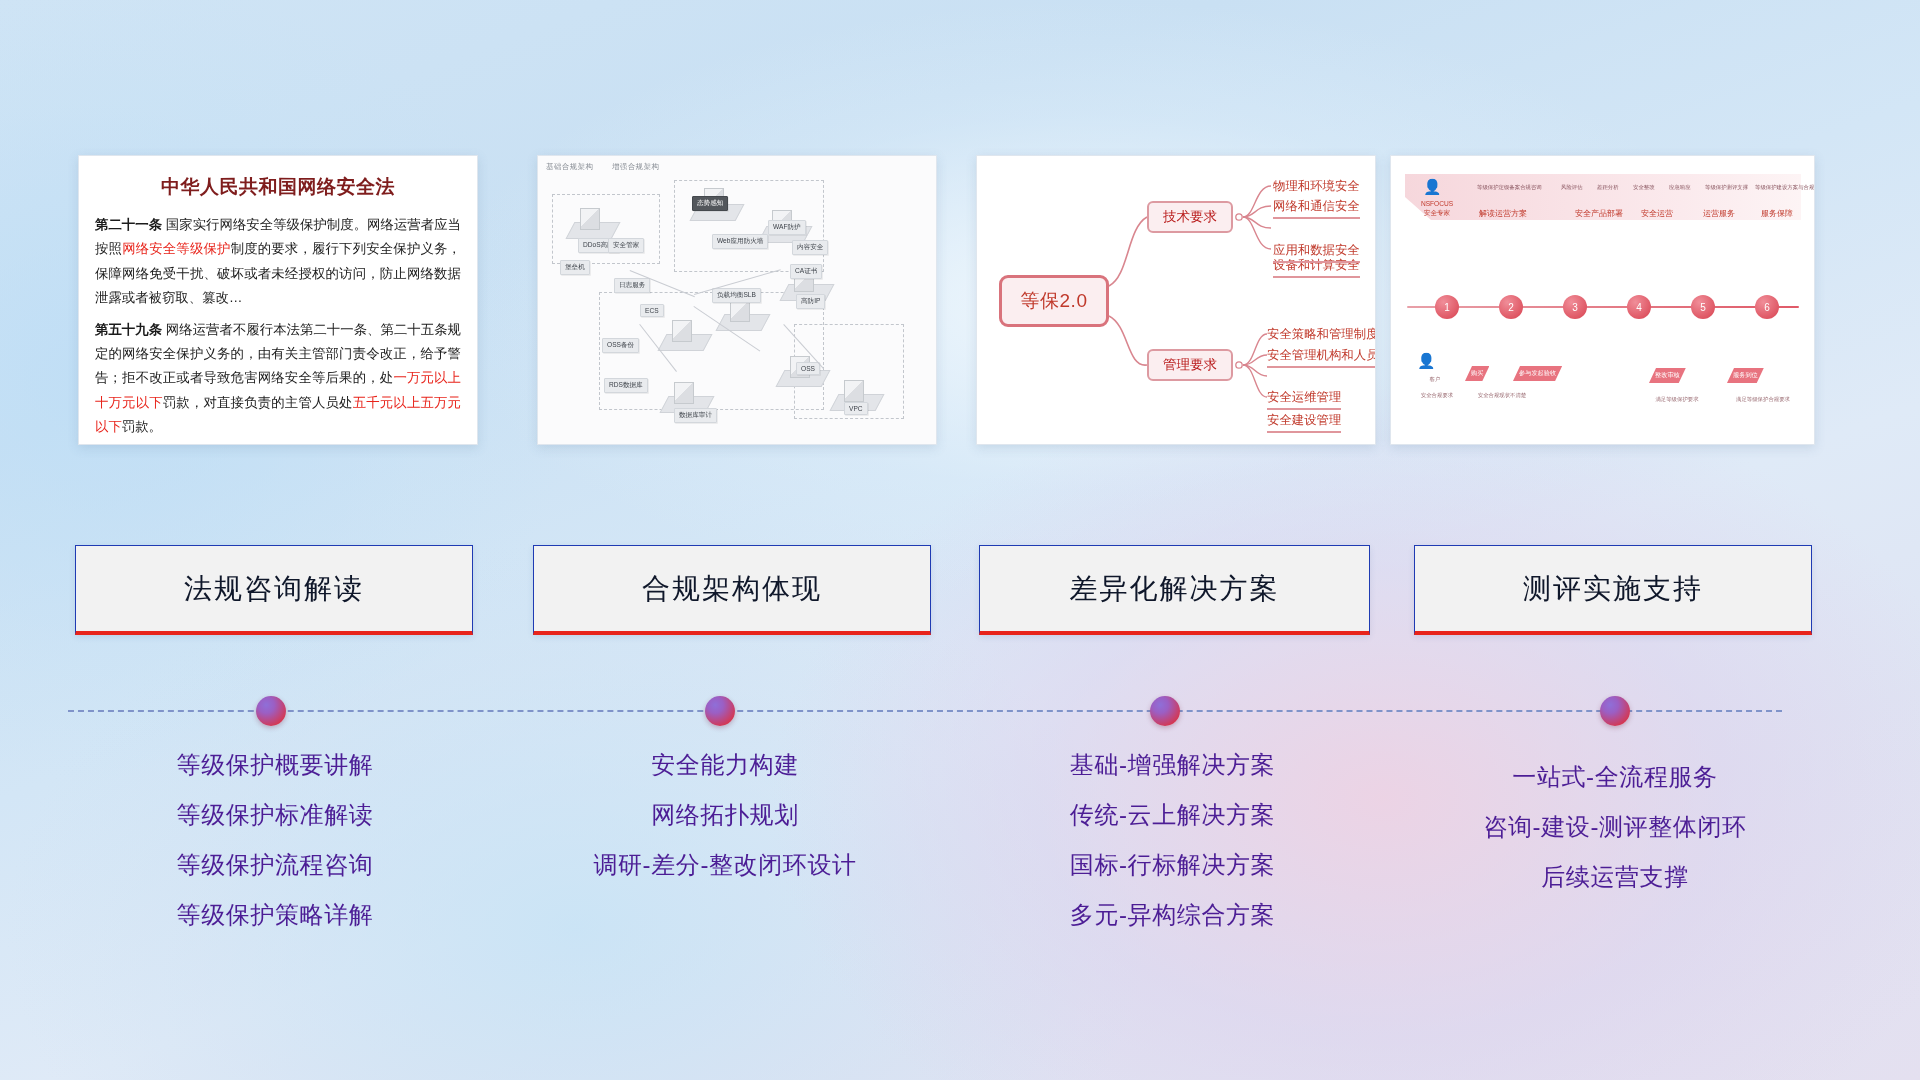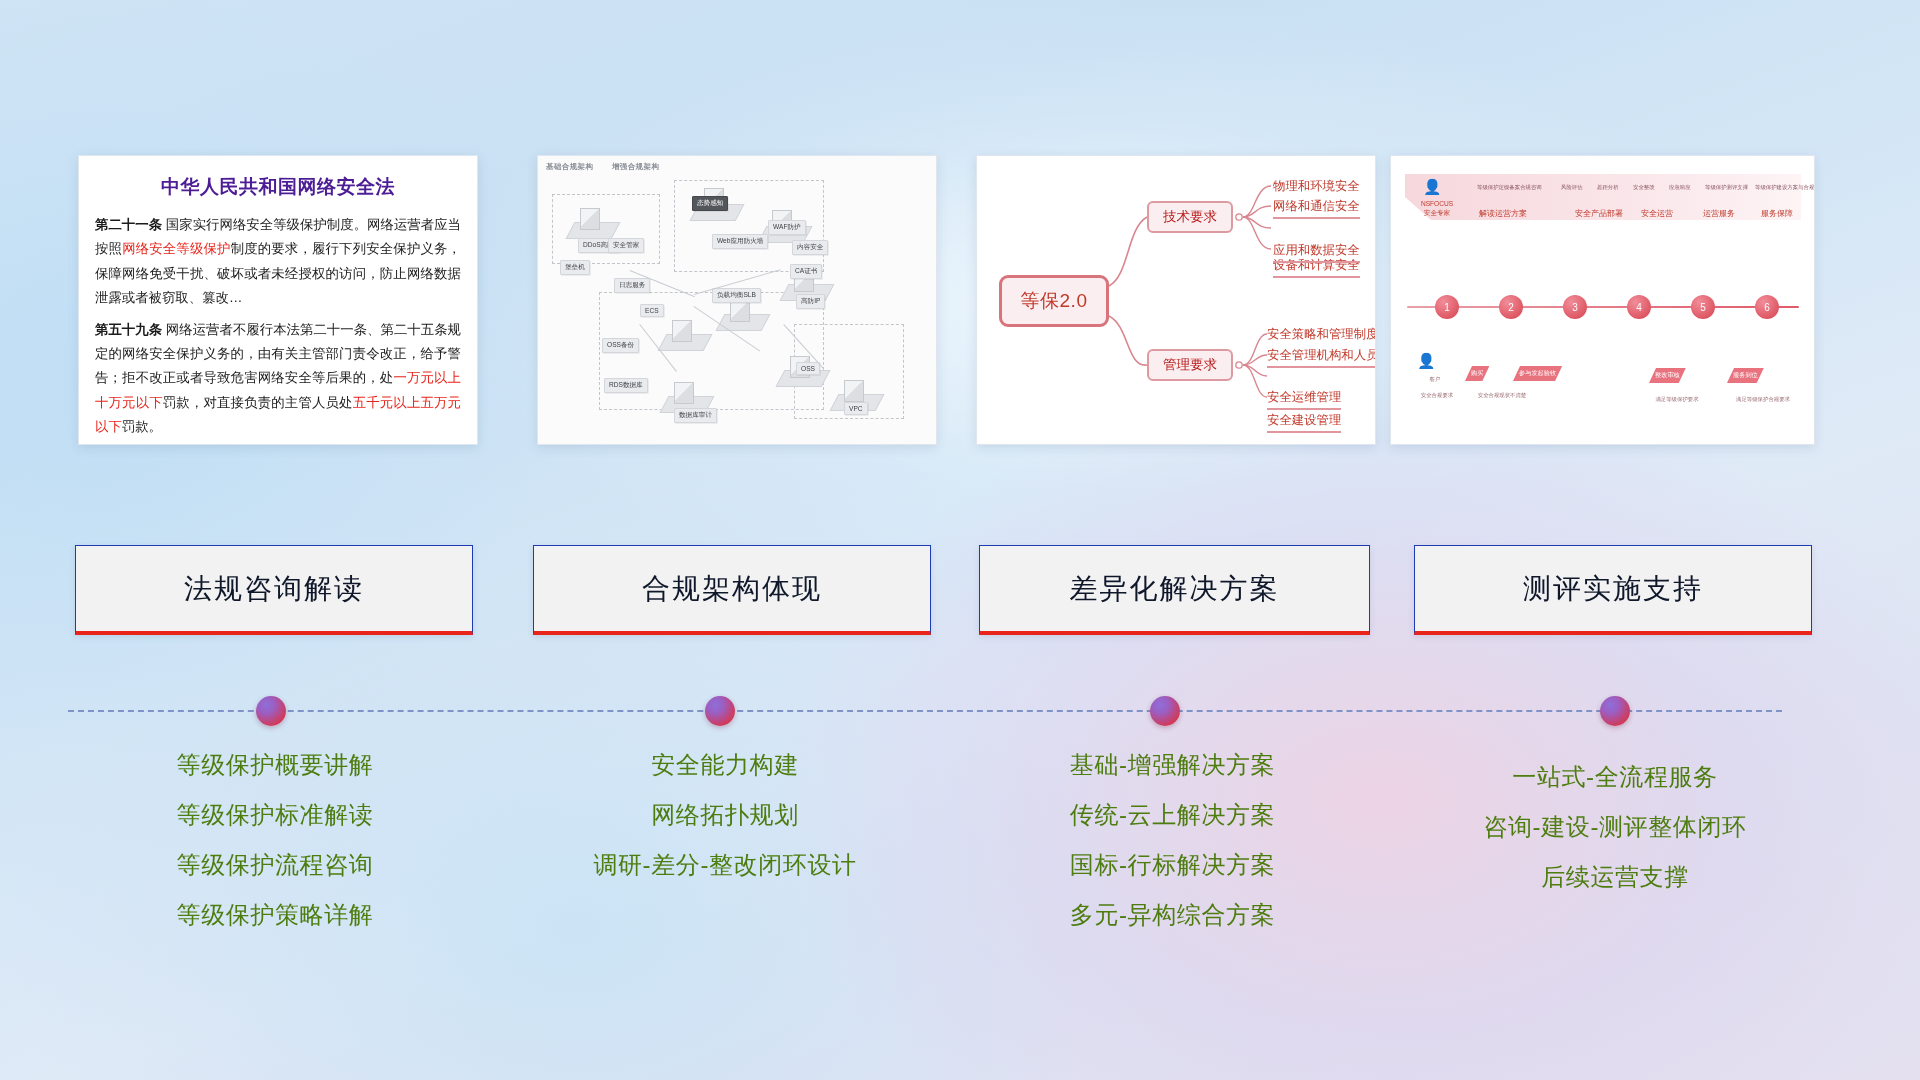--- a/index.html
+++ b/index.html
@@ -29,34 +29,34 @@
     overflow: hidden;
   }
   .card-1 { left: 78px; }
   .card-2 { left: 537px; }
   .card-3 { left: 976px; }
   .card-4 { left: 1390px; width: 425px; }
 
   
   .law { padding: 18px 16px 10px 16px; }
   .law-title {
-    text-align: center; font-weight: bold; font-size: 19px; color: #4c1d95;
+    text-align: center; font-weight: bold; font-size: 19px; color: #7f1d1d;
     margin-bottom: 13px; letter-spacing: .5px;
   }
   .law-p {
     font-size: 13.4px; line-height: 1.82; color: #1b1b1b; text-align: justify;
     margin-bottom: 7px;
   }
   .law-p b { font-weight: bold; }
   .hl { color: #e8241b; }
 
   
   .arch { position: relative; width: 100%; height: 100%; background: #fbfbfc; }
   .arch-head { position:absolute; top:6px; left:8px; font-size:7.5px; color:#8a8f96; letter-spacing:.4px;}
-  .arch-head span { margin-right: 16px; font-weight: bold; }
+  .arch-head span { margin-right: 16px; }
   .arch-canvas { position: absolute; inset: 18px 6px 6px 6px; }
   .node {
     position: absolute; font-size: 6.6px; color: #3a3f46;
     background: #e9ebee; border: 1px solid #d3d7dc;
     padding: 2px 4px; border-radius: 1px; white-space: nowrap;
     box-shadow: 1px 1px 0 rgba(0,0,0,0.06);
   }
   .node.dark { background:#53575c; color:#fff; border-color:#44484d; }
   .box3d {
     position:absolute; width: 20px; height: 22px;
@@ -158,21 +158,21 @@
   }
   .tln-1 { left: 256px; }
   .tln-2 { left: 705px; }
   .tln-3 { left: 1150px; }
   .tln-4 { left: 1600px; }
 
   
   .lists { position: absolute; top: 740px; left: 0; width: 1920px; height: 230px; }
   .list-col { position: absolute; top: 0; text-align: center; }
   .list-col .li {
-    font-size: 24px; color: #4d7c0f; line-height: 50px; white-space: nowrap;
+    font-size: 24px; color: #4c1d95; line-height: 50px; white-space: nowrap;
     letter-spacing: .6px;
   }
   .lc-1 { left: 75px;   width: 400px; }
   .lc-2 { left: 525px;  width: 400px; }
   .lc-3 { left: 965px;  width: 415px; }
   .lc-4 { left: 1405px; width: 420px; top: 12px; }
 </style>
 </head>
 <body>
 

